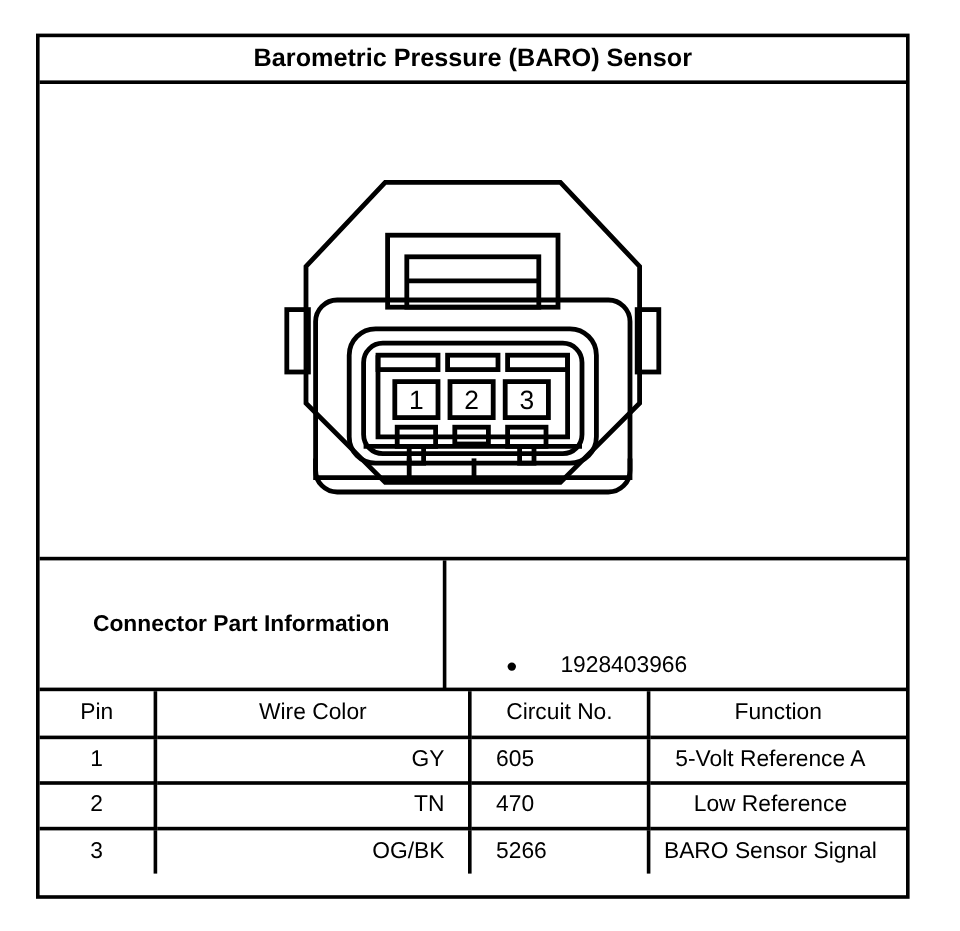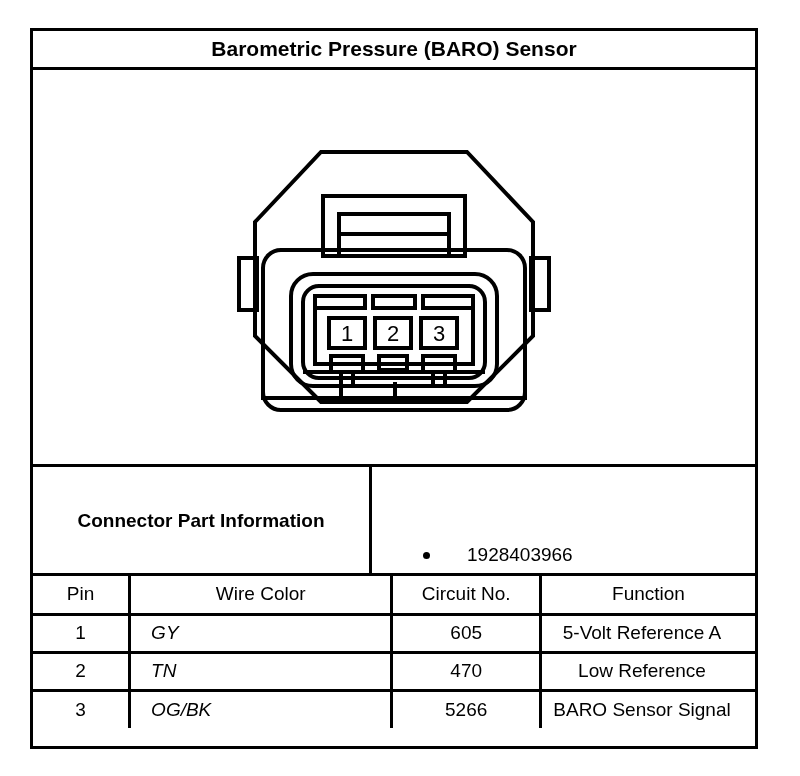--- a/index.html
+++ b/index.html
@@ -147,22 +147,22 @@
     padding: 0 20px;
     font-size: 19px;
     font-weight: normal;
     box-sizing: border-box;
   }
   table.pins tr.header-row th {
     font-weight: normal;
     text-align: center;
   }
   table.pins td.c-pin      { width: 91px;  text-align: center; }
-  table.pins td.c-wire     { width: 247px; text-align: left; font-style: italic; }
-  table.pins td.c-circuit  { width: 140px; text-align: center; }
+  table.pins td.c-wire     { width: 247px; text-align: right; }
+  table.pins td.c-circuit  { width: 140px; text-align: left; }
   table.pins td.c-function { width: 244px; text-align: center; padding-left: 7px; }
   table.pins th.c-pin      { width: 91px;  }
   table.pins th.c-wire     { width: 247px; }
   table.pins th.c-circuit  { width: 140px; margin-top: 14px; }
   table.pins th.c-function { width: 202px; }
   
   table.pins tr td:first-child, table.pins tr th:first-child { border-left: none; }
   table.pins tr td:last-child,  table.pins tr th:last-child  { border-right: none; }
   table.pins tr:last-child td { border-bottom: none; }
   table.pins tr:first-child th { border-top: none; }

